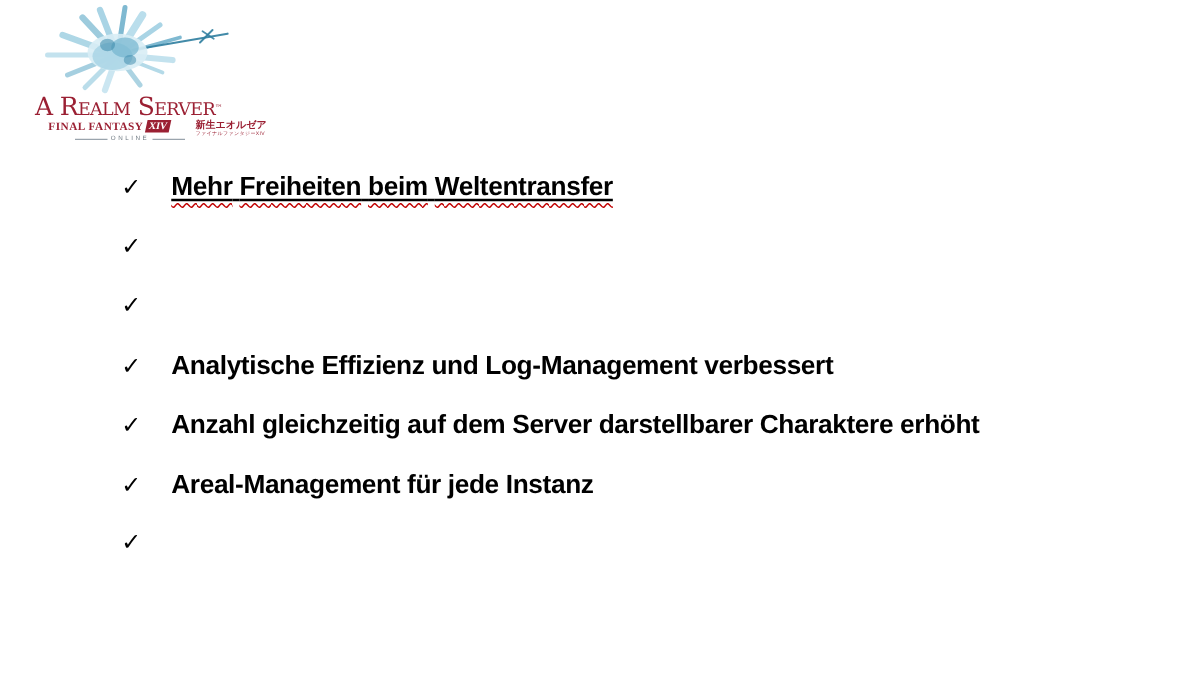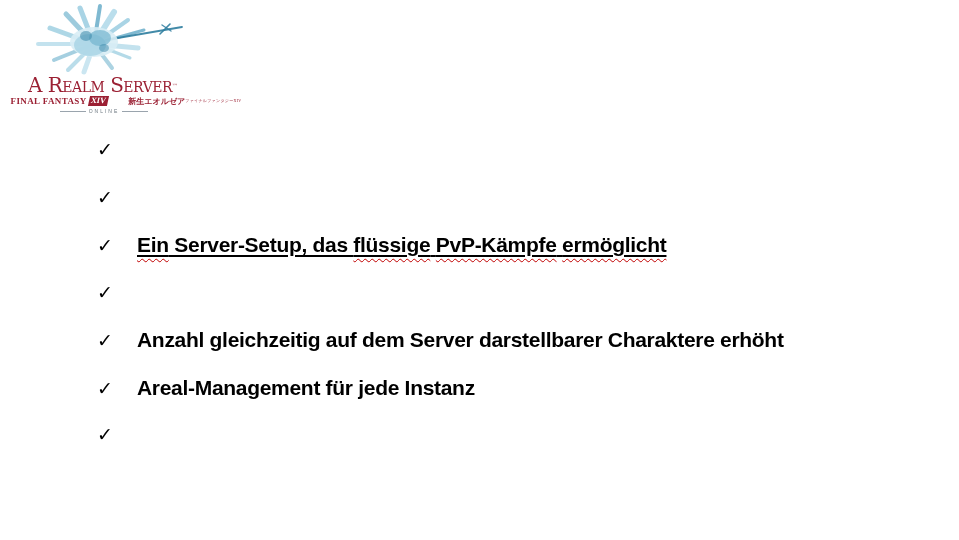--- a/index.html
+++ b/index.html
@@ -20,36 +20,36 @@
     font-family:"DejaVu Serif",serif;
     font-variant:small-caps;
     font-size:20px;line-height:22px;
     letter-spacing:-0.5px;
     color:var(--accent,#9b2033);
     white-space:nowrap;
   }
   .tm{font-size:6px;font-variant:normal;vertical-align:4px;letter-spacing:0;}
   .logo-sub{
     position:absolute;left:48px;top:96px;width:140px;
-    display:flex;align-items:flex-end;justify-content:center;
+    display:flex;align-items:flex-start;justify-content:center;
     white-space:nowrap;
   }
   .brand{
     font-family:"Liberation Serif",serif;font-weight:bold;
     font-size:9px;letter-spacing:0.4px;line-height:10px;
     color:var(--accent,#9b2033);
   }
   .numeral{
     display:inline-block;margin-left:2px;
     background:var(--accent,#9b2033);color:#fff;
     font-family:"Liberation Serif",serif;font-weight:bold;
     font-size:8px;line-height:10px;padding:0 2px;
     transform:skewX(-12deg);
   }
-  .jpcol{display:inline-flex;margin-left:21px;font-family:Liberation Serif, serif;}
+  .jpcol{display:inline-flex;flex-direction:column;margin-left:21px;}
   .jp{font-size:8px;line-height:8px;color:var(--accent,#9b2033);font-weight:bold;}
   .jp-small{font-size:4px;line-height:4px;color:var(--accent,#9b2033);margin-top:1px;letter-spacing:0.3px;}
   .online-row{
     position:absolute;left:52px;top:108px;width:88px;
     display:flex;align-items:center;gap:3px;
   }
   .rule{flex:1;height:1px;background:#9aa4ad;}
   .online-text{font-size:5px;letter-spacing:2px;color:#6d7880;line-height:6px;}
 
   
@@ -138,30 +138,31 @@
     <div class="online-row">
       <span class="rule"></span>
       <span class="online-text">ONLINE</span>
       <span class="rule"></span>
     </div>
   </div>
 
   <ul class="bullets">
       <li class="bullet-item">
         <span class="check">✓</span>
+        <span class="btext u"><span class="sp">Mehr</span> <span class="sp">Freiheiten</span> <span class="sp">beim</span> <span class="sp">Weltentransfer</span></span>
       </li>
       <li class="bullet-item">
         <span class="check">✓</span>
       </li>
       <li class="bullet-item">
         <span class="check">✓</span>
-        <span class="btext u"><span class="sp">Ein</span> Server-Setup, das <span class="sp">flüssige</span> <span class="sp">PvP-Kämpfe</span> <span class="sp">ermöglicht</span></span>
       </li>
       <li class="bullet-item">
         <span class="check">✓</span>
+        <span class="btext">Analytische Effizienz und Log-Management verbessert</span>
       </li>
       <li class="bullet-item">
         <span class="check">✓</span>
         <span class="btext">Anzahl gleichzeitig auf dem Server darstellbarer Charaktere erhöht</span>
       </li>
       <li class="bullet-item">
         <span class="check">✓</span>
         <span class="btext">Areal-Management für jede Instanz</span>
       </li>
       <li class="bullet-item">

